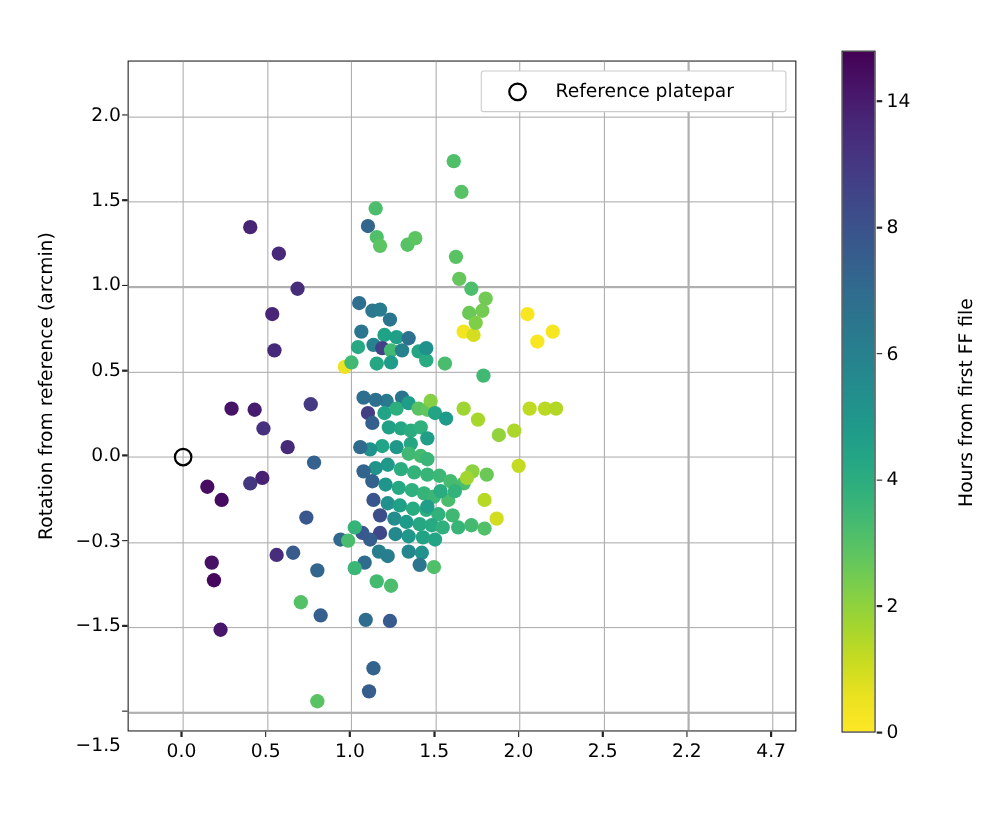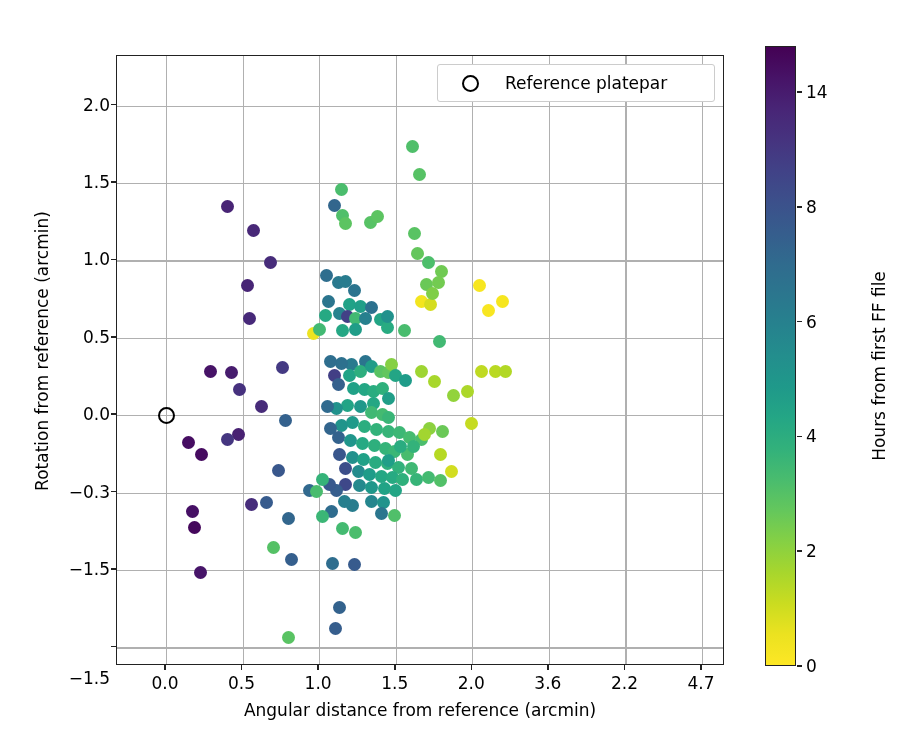--- a/index.html
+++ b/index.html
@@ -400,21 +400,21 @@
       <div class="xtick-label" style="left: 165.008px;">0.0</div>
       <div class="xtick-mark" style="left: 241.582px;"></div>
       <div class="xtick-label" style="left: 241.582px;">0.5</div>
       <div class="xtick-mark" style="left: 318.156px;"></div>
       <div class="xtick-label" style="left: 318.156px;">1.0</div>
       <div class="xtick-mark" style="left: 394.73px;"></div>
       <div class="xtick-label" style="left: 394.73px;">1.5</div>
       <div class="xtick-mark" style="left: 471.305px;"></div>
       <div class="xtick-label" style="left: 471.305px;">2.0</div>
       <div class="xtick-mark" style="left: 547.879px;"></div>
-      <div class="xtick-label" style="left: 547.879px;">3.6</div>
+      <div class="xtick-label" style="left: 547.879px;">2.5</div>
       <div class="xtick-mark" style="left: 624.453px;"></div>
       <div class="xtick-label" style="left: 624.453px;">2.2</div>
       <div class="xtick-mark" style="left: 701.028px;"></div>
       <div class="xtick-label" style="left: 701.028px;">4.7</div>
     </div>
   <div id="y-ticks">
       <div class="ytick-mark" style="top: 646.421px;"></div>
       <div class="ytick-label" style="top: 638px; margin-top: 40px;">−1.5</div>
       <div class="ytick-mark" style="top: 569.01px;"></div>
       <div class="ytick-label" style="top: 569.01px;">−1.5</div>
@@ -425,21 +425,20 @@
       <div class="ytick-mark" style="top: 336.777px;"></div>
       <div class="ytick-label" style="top: 336.777px;">0.5</div>
       <div class="ytick-mark" style="top: 259.365px;"></div>
       <div class="ytick-label" style="top: 259.365px;">1.0</div>
       <div class="ytick-mark" style="top: 181.954px;"></div>
       <div class="ytick-label" style="top: 181.954px;">1.5</div>
       <div class="ytick-mark" style="top: 104.543px;"></div>
       <div class="ytick-label" style="top: 104.543px;">2.0</div>
     </div>
 
-  <div id="xlabel">Angular distance from reference (arcmin)</div>
   <div id="ylabel">Rotation from reference (arcmin)</div>
 
   <div id="legend">
     <div id="legend-marker"></div>
     <div id="legend-label">Reference platepar</div>
   </div>
 
   <div id="colorbar" style="background: linear-gradient(to top, rgb(253, 231, 37) 0%, rgb(235, 226, 32) 5%, rgb(202, 220, 32) 10%, rgb(167, 214, 45) 15%, rgb(133, 208, 68) 20%, rgb(100, 199, 92) 25%, rgb(73, 188, 110) 30%, rgb(50, 177, 123) 35%, rgb(36, 166, 133) 40%, rgb(31, 153, 138) 45%, rgb(35, 142, 141) 50%, rgb(38, 130, 142) 55%, rgb(43, 118, 142) 60%, rgb(48, 107, 142) 65%, rgb(54, 93, 141) 70%, rgb(60, 80, 139) 75%, rgb(65, 66, 135) 80%, rgb(70, 51, 127) 85%, rgb(72, 37, 118) 90%, rgb(71, 19, 103) 95%, rgb(68, 1, 84) 100%);"></div>
   <div id="cb-ticks">
       <div class="cbtick-mark" style="top: 666px;"></div>

